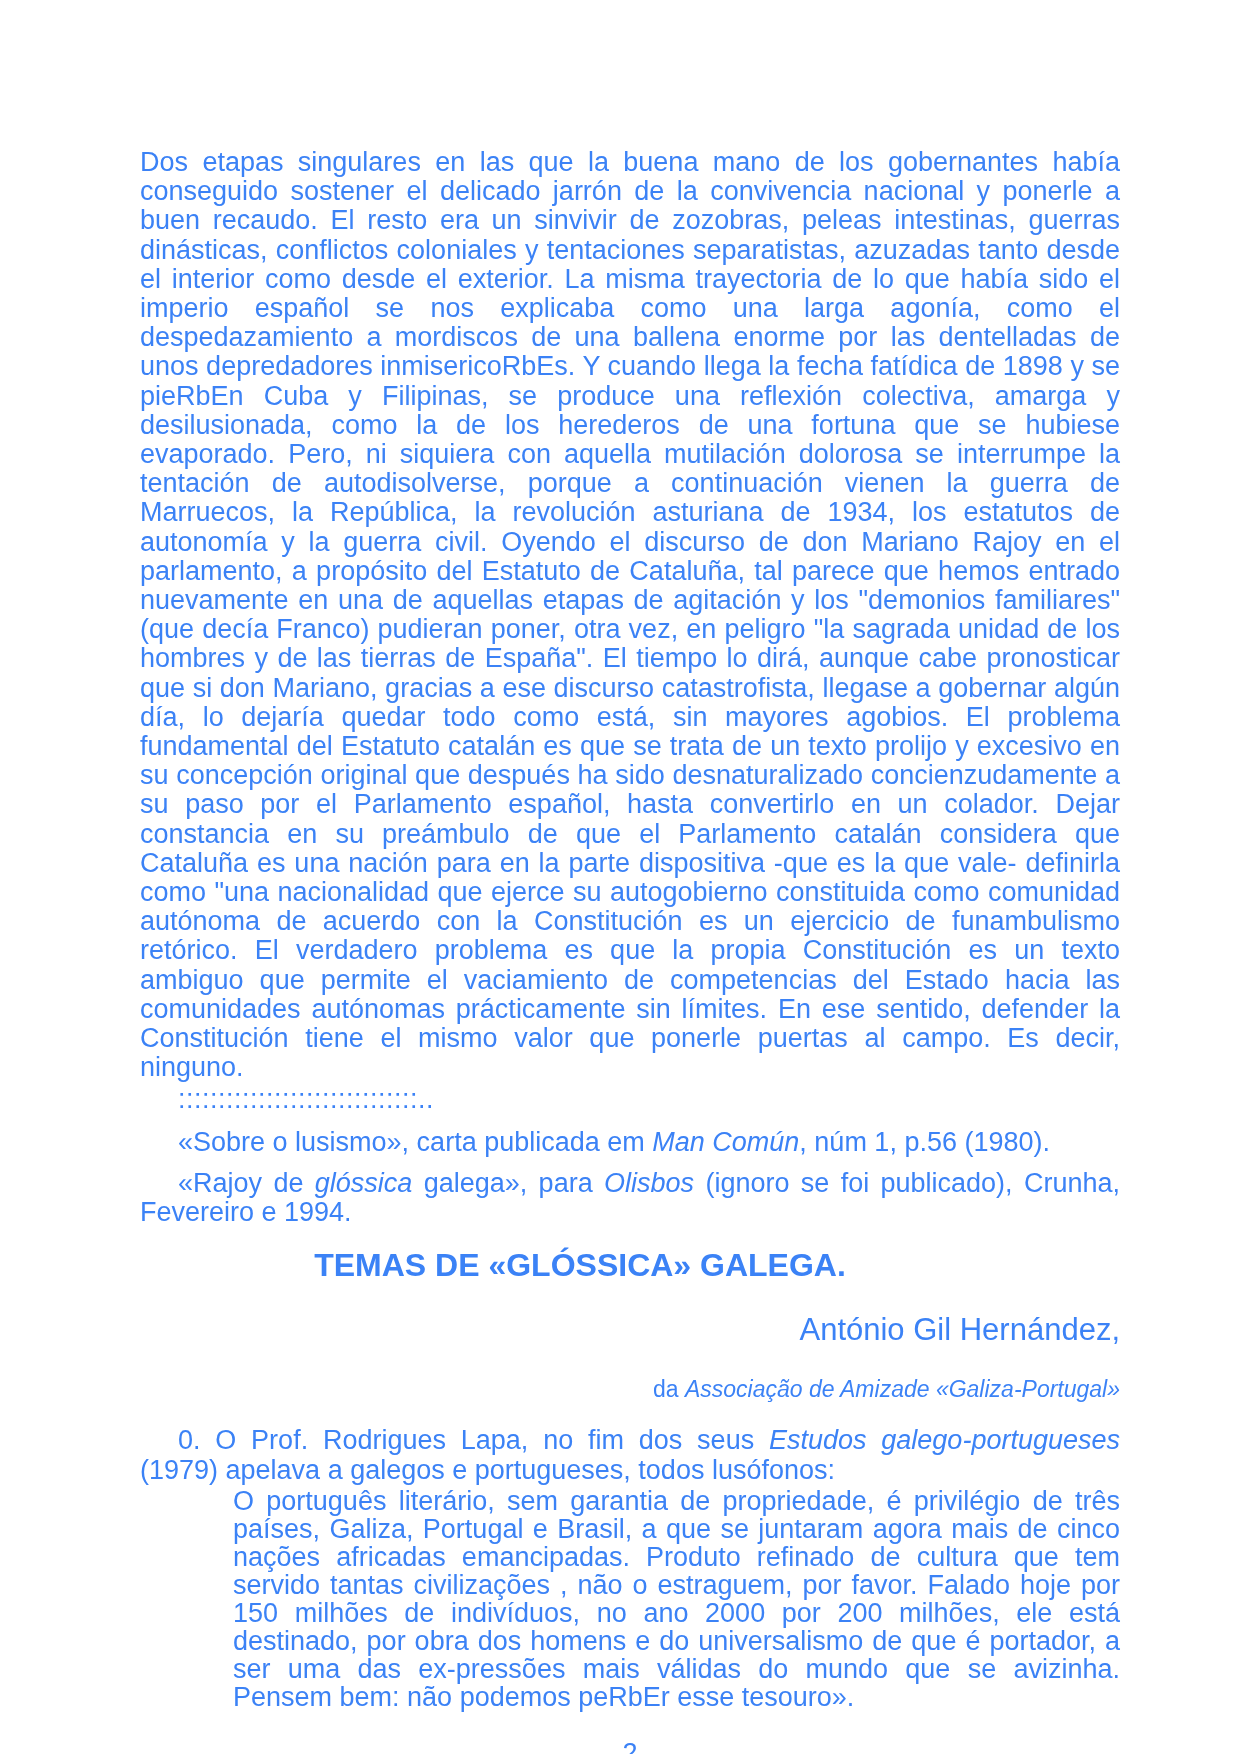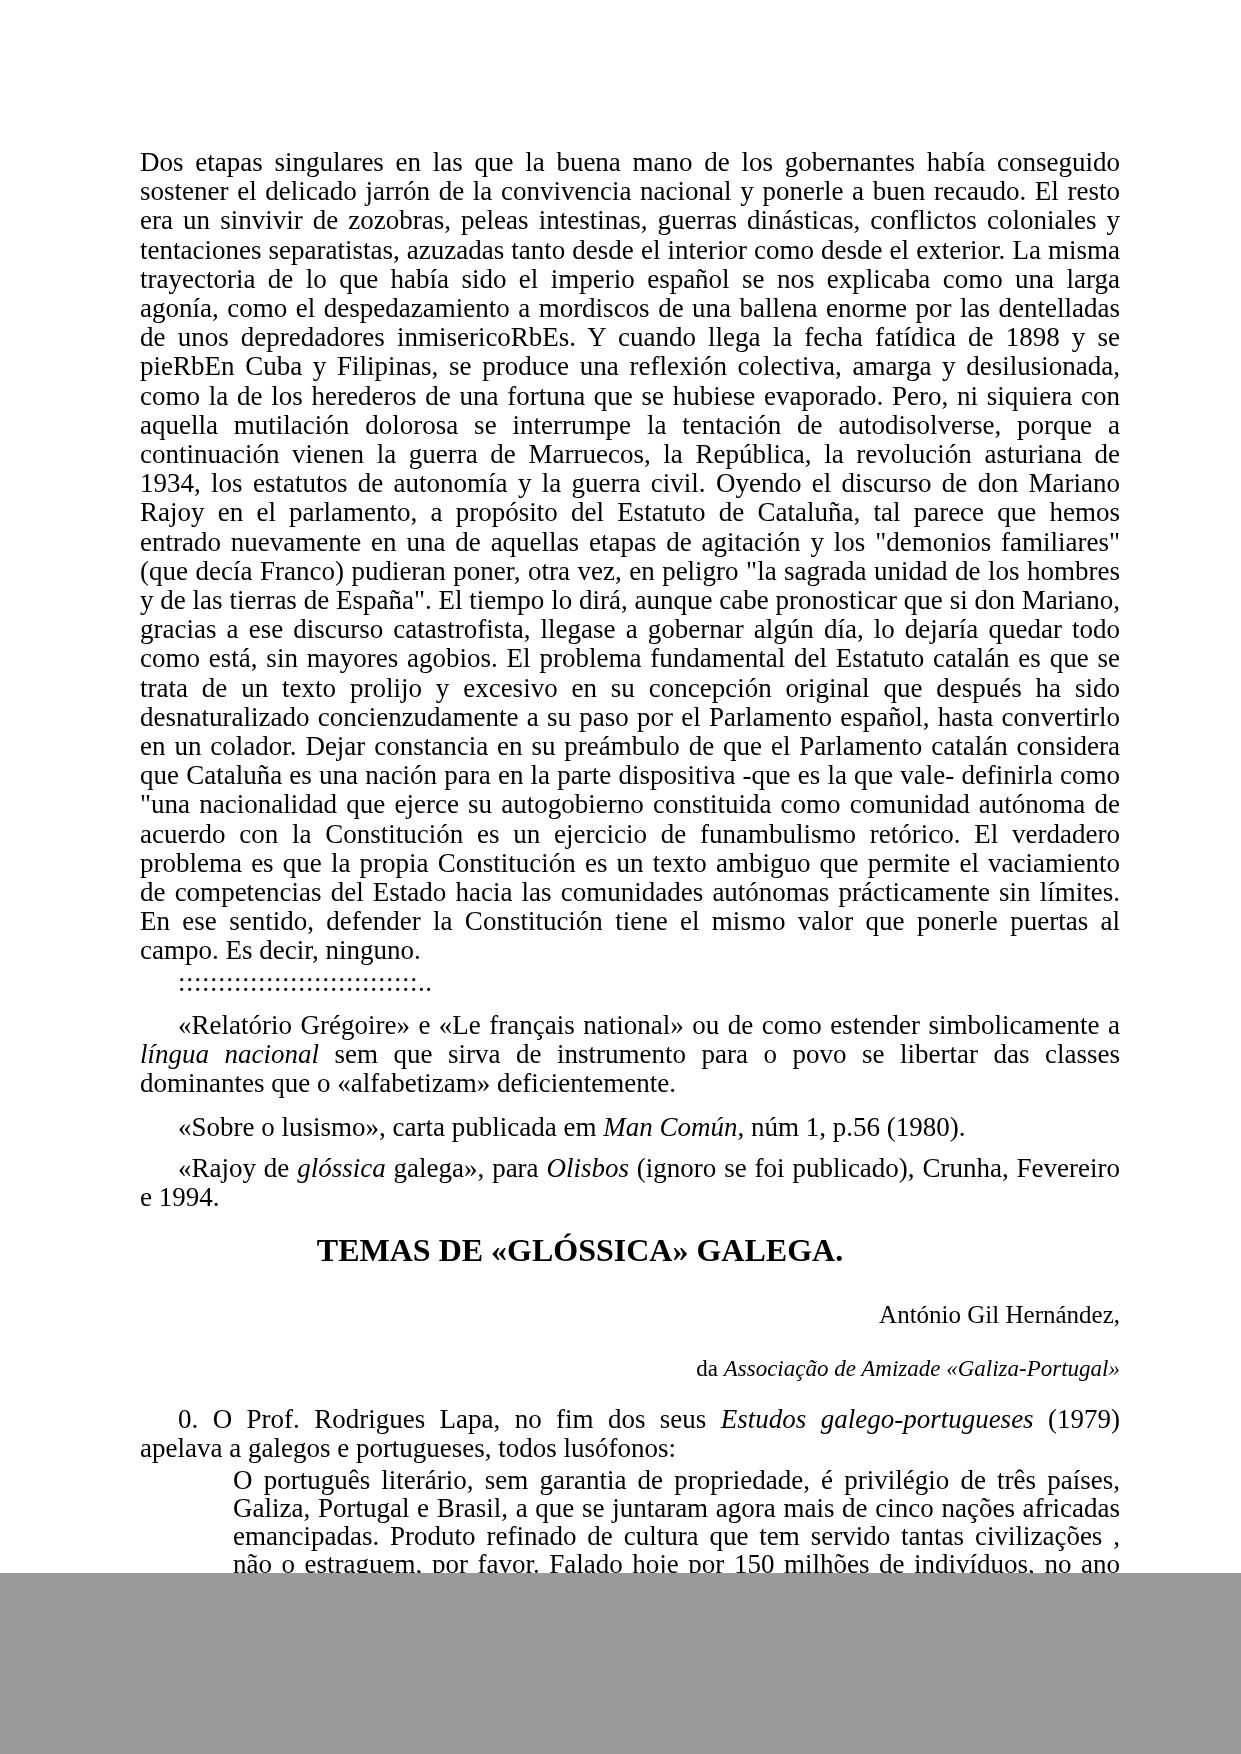--- a/index.html
+++ b/index.html
@@ -1,23 +1,23 @@
 <!DOCTYPE html>
 <html><head>
 <meta charset="utf-8">
 <style>
   html, body { margin: 0; padding: 0; background: #9a9a9a; }
   .page {
     position: relative;
     width: 1241px;
-    height: 1573px;
+    height: 1754px;
     margin: 0 auto;
     background: #ffffff;
-    color: #000000;
-    font-family: Liberation Serif, serif;
+    color: #3b82f6;
+    font-family: Liberation Sans, sans-serif;
     overflow: hidden;
   }
   .content {
     position: absolute;
     left: 140px;
     top: 148px;
     width: 980px;
   }
   .para {
     font-size: 27px;
@@ -36,21 +36,21 @@
     margin-top: 20px;
     font-size: 32px;
     line-height: 36px;
     font-weight: bold;
     text-align: center;
     position: relative;
     left: -50px;
   }
   .byline-name {
     margin-top: 8px;
-    font-size: 25px;
+    font-size: 31px;
     line-height: 30px;
     text-align: right;
   }
   .byline-org {
     font-size: 23px;
     line-height: 27px;
     text-align: right;
   }
   .p-zero { margin-top: 22px; }
   .quote {
@@ -71,21 +71,20 @@
 <body>
 
 <div class="page">
   <div class="content">
 
     <p class="para">Dos etapas singulares en las que la buena mano de los gobernantes había conseguido sostener el delicado jarrón de la convivencia nacional y ponerle a buen recaudo. El resto era un sinvivir de zozobras, peleas intestinas, guerras dinásticas, conflictos coloniales y tentaciones separatistas, azuzadas tanto desde el interior como desde el exterior. La misma trayectoria de lo que había sido el imperio español se nos explicaba como una larga agonía, como el despedazamiento a mordiscos de una ballena enorme por las dentelladas de unos depredadores inmisericoRbEs. Y cuando llega la fecha fatídica de 1898 y se pieRbEn Cuba y Filipinas, se produce una reflexión colectiva, amarga y desilusionada, como la de los herederos de una fortuna que se hubiese evaporado. Pero, ni siquiera con aquella mutilación dolorosa se interrumpe la tentación de autodisolverse, porque a continuación vienen la guerra de Marruecos, la República, la revolución asturiana de 1934, los estatutos de autonomía y la guerra civil. Oyendo el discurso de don Mariano Rajoy en el parlamento, a propósito del Estatuto de Cataluña, tal parece que hemos entrado nuevamente en una de aquellas etapas de agitación y los "demonios familiares" (que decía Franco) pudieran poner, otra vez, en peligro "la sagrada unidad de los hombres y de las tierras de España". El tiempo lo dirá, aunque cabe pronosticar que si don Mariano, gracias a ese discurso catastrofista, llegase a gobernar algún día, lo dejaría quedar todo como está, sin mayores agobios. El problema fundamental del Estatuto catalán es que se trata de un texto prolijo y excesivo en su concepción original que después ha sido desnaturalizado concienzudamente a su paso por el Parlamento español, hasta convertirlo en un colador. Dejar constancia en su preámbulo de que el Parlamento catalán considera que Cataluña es una nación para en la parte dispositiva -que es la que vale- definirla como "una nacionalidad que ejerce su autogobierno constituida como comunidad autónoma de acuerdo con la Constitución es un ejercicio de funambulismo retórico. El verdadero problema es que la propia Constitución es un texto ambiguo que permite el vaciamiento de competencias del Estado hacia las comunidades autónomas prácticamente sin límites. En ese sentido, defender la Constitución tiene el mismo valor que ponerle puertas al campo. Es decir, ninguno.</p>
 
     <p class="para indent p-sep">::::::::::::::::::::::::::::::..</p>
 
 
-    <p class="para indent p-relatorio"><span>«Relatório Grégoire» e «Le français national» ou de como estender simbolicamente a </span><span class="it">língua nacional</span><span> sem que sirva de instrumento para o povo se libertar das classes dominantes que o «alfabetizam» deficientemente.</span></p>
 
     <p class="para indent p-sobre"><span>«Sobre o lusismo», carta publicada em </span><span class="it">Man Común</span><span>, núm 1, p.56 (1980).</span></p>
 
     <p class="para indent p-temas"><span>«Rajoy de </span><span class="it">glóssica</span><span> galega», para </span><span class="it">Olisbos</span><span> (ignoro se foi publicado), Crunha, Fevereiro e 1994.</span></p>
 
     <p class="doc-title">TEMAS DE «GLÓSSICA» GALEGA.</p>
 
     <p class="byline-name">António Gil Hernández,</p>
 
     <p class="byline-org"><span>da </span><span class="it">Associação de Amizade «Galiza-Portugal»</span></p>

